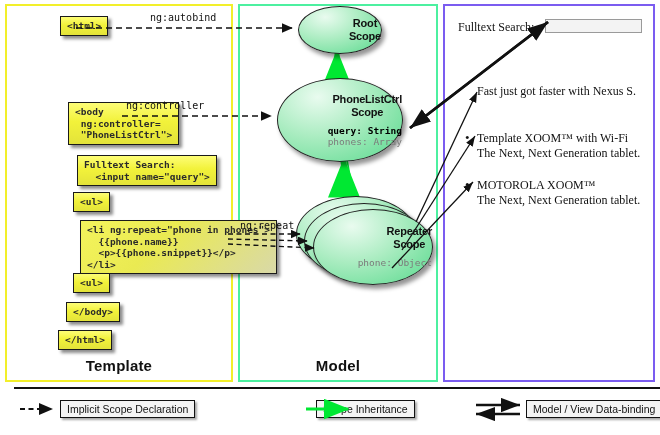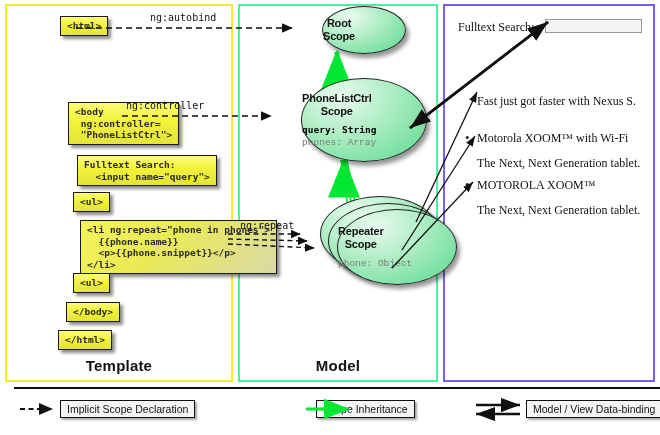--- a/index.html
+++ b/index.html
@@ -37,44 +37,44 @@
     background:linear-gradient(135deg,#f4f45c 0%,#eaea52 40%,#d9d9a8 100%);
   }
 
   
   .ellipse{
     position:absolute;border-radius:50%;
     border:1.6px solid #222;
     background:radial-gradient(ellipse at 32% 22%, #e9fbef 0%, #a9ecc0 45%, #58d98d 100%);
     box-shadow:3px 4px 4px rgba(0,0,0,.42);
     text-align:center;color:#111;z-index:5;
-    display:flex;flex-direction:column;align-items:flex-start;justify-content:center;margin-left:24px;
+    display:flex;flex-direction:column;align-items:flex-end;justify-content:center;
   }
   .ellipse .ttl{font-size:11px;font-weight:bold;line-height:13px;letter-spacing:-.2px;}
   .ellipse .props{
     font-family:"DejaVu Sans Mono","Liberation Mono",monospace;
     font-size:9.5px;line-height:11.5px;margin-top:6px;
   }
   .ellipse .props .b{color:#000;font-weight:bold;}
-  .ellipse .props .g{color:#7b7b7b;font-family:Liberation Mono, monospace;}
+  .ellipse .props .g{color:#7b7b7b;}
 
   
   .view-inner{position:absolute;left:0;top:0;width:100%;height:100%;
     font-family:"Liberation Serif","DejaVu Serif",serif;color:#111;}
   .ft-label{position:absolute;left:13px;top:14px;font-size:12px;}
   .ft-input{
     position:absolute;left:100px;top:13px;width:97px;height:14px;
     border:1px solid #9a9a9a;background:#f3f3f3;box-sizing:border-box;
   }
   .phone-item{position:absolute;left:32px;width:176px;}
   .phone-name{font-size:12px;position:relative;}
   .phone-name:before{
     content:"\2022";position:absolute;left:-12px;top:-1px;font-size:13px;
   }
-  .phone-snip{font-size:12px;margin-top:10px;}
+  .phone-snip{font-size:12px;}
 
   
   .arrowlabel{
     position:absolute;
     font-family:"DejaVu Sans Mono","Liberation Mono",monospace;
     font-size:10px;color:#111;z-index:7;white-space:nowrap;
   }
 
   
   .legend{position:absolute;left:0;bottom:0;width:660px;height:48px;background:#fff;margin-left:8px;}
@@ -166,21 +166,21 @@
 
   <div class="col col-view">
     <div class="view-inner">
       <div class="ft-label">Fulltext Search:</div>
       <input class="ft-input" type="text" placeholder="" style="">
 
       <div class="phone-item" style="top:78px;">
         <div class="phone-snip">Fast just got faster with Nexus S.</div>
       </div>
       <div class="phone-item" style="top:125px;">
-        <div class="phone-name">Motorola XOOM™  with Wi-Fi</div>
+        <div class="phone-name">Template XOOM™  with Wi-Fi</div>
         <div class="phone-snip">The Next, Next Generation tablet.</div>
       </div>
       <div class="phone-item" style="top:172px;">
         <div class="phone-name">MOTOROLA XOOM™</div>
         <div class="phone-snip">The Next, Next Generation tablet.</div>
       </div>
     </div>
   </div>
 
   <svg class="overlay" viewBox="0 0 660 435">

